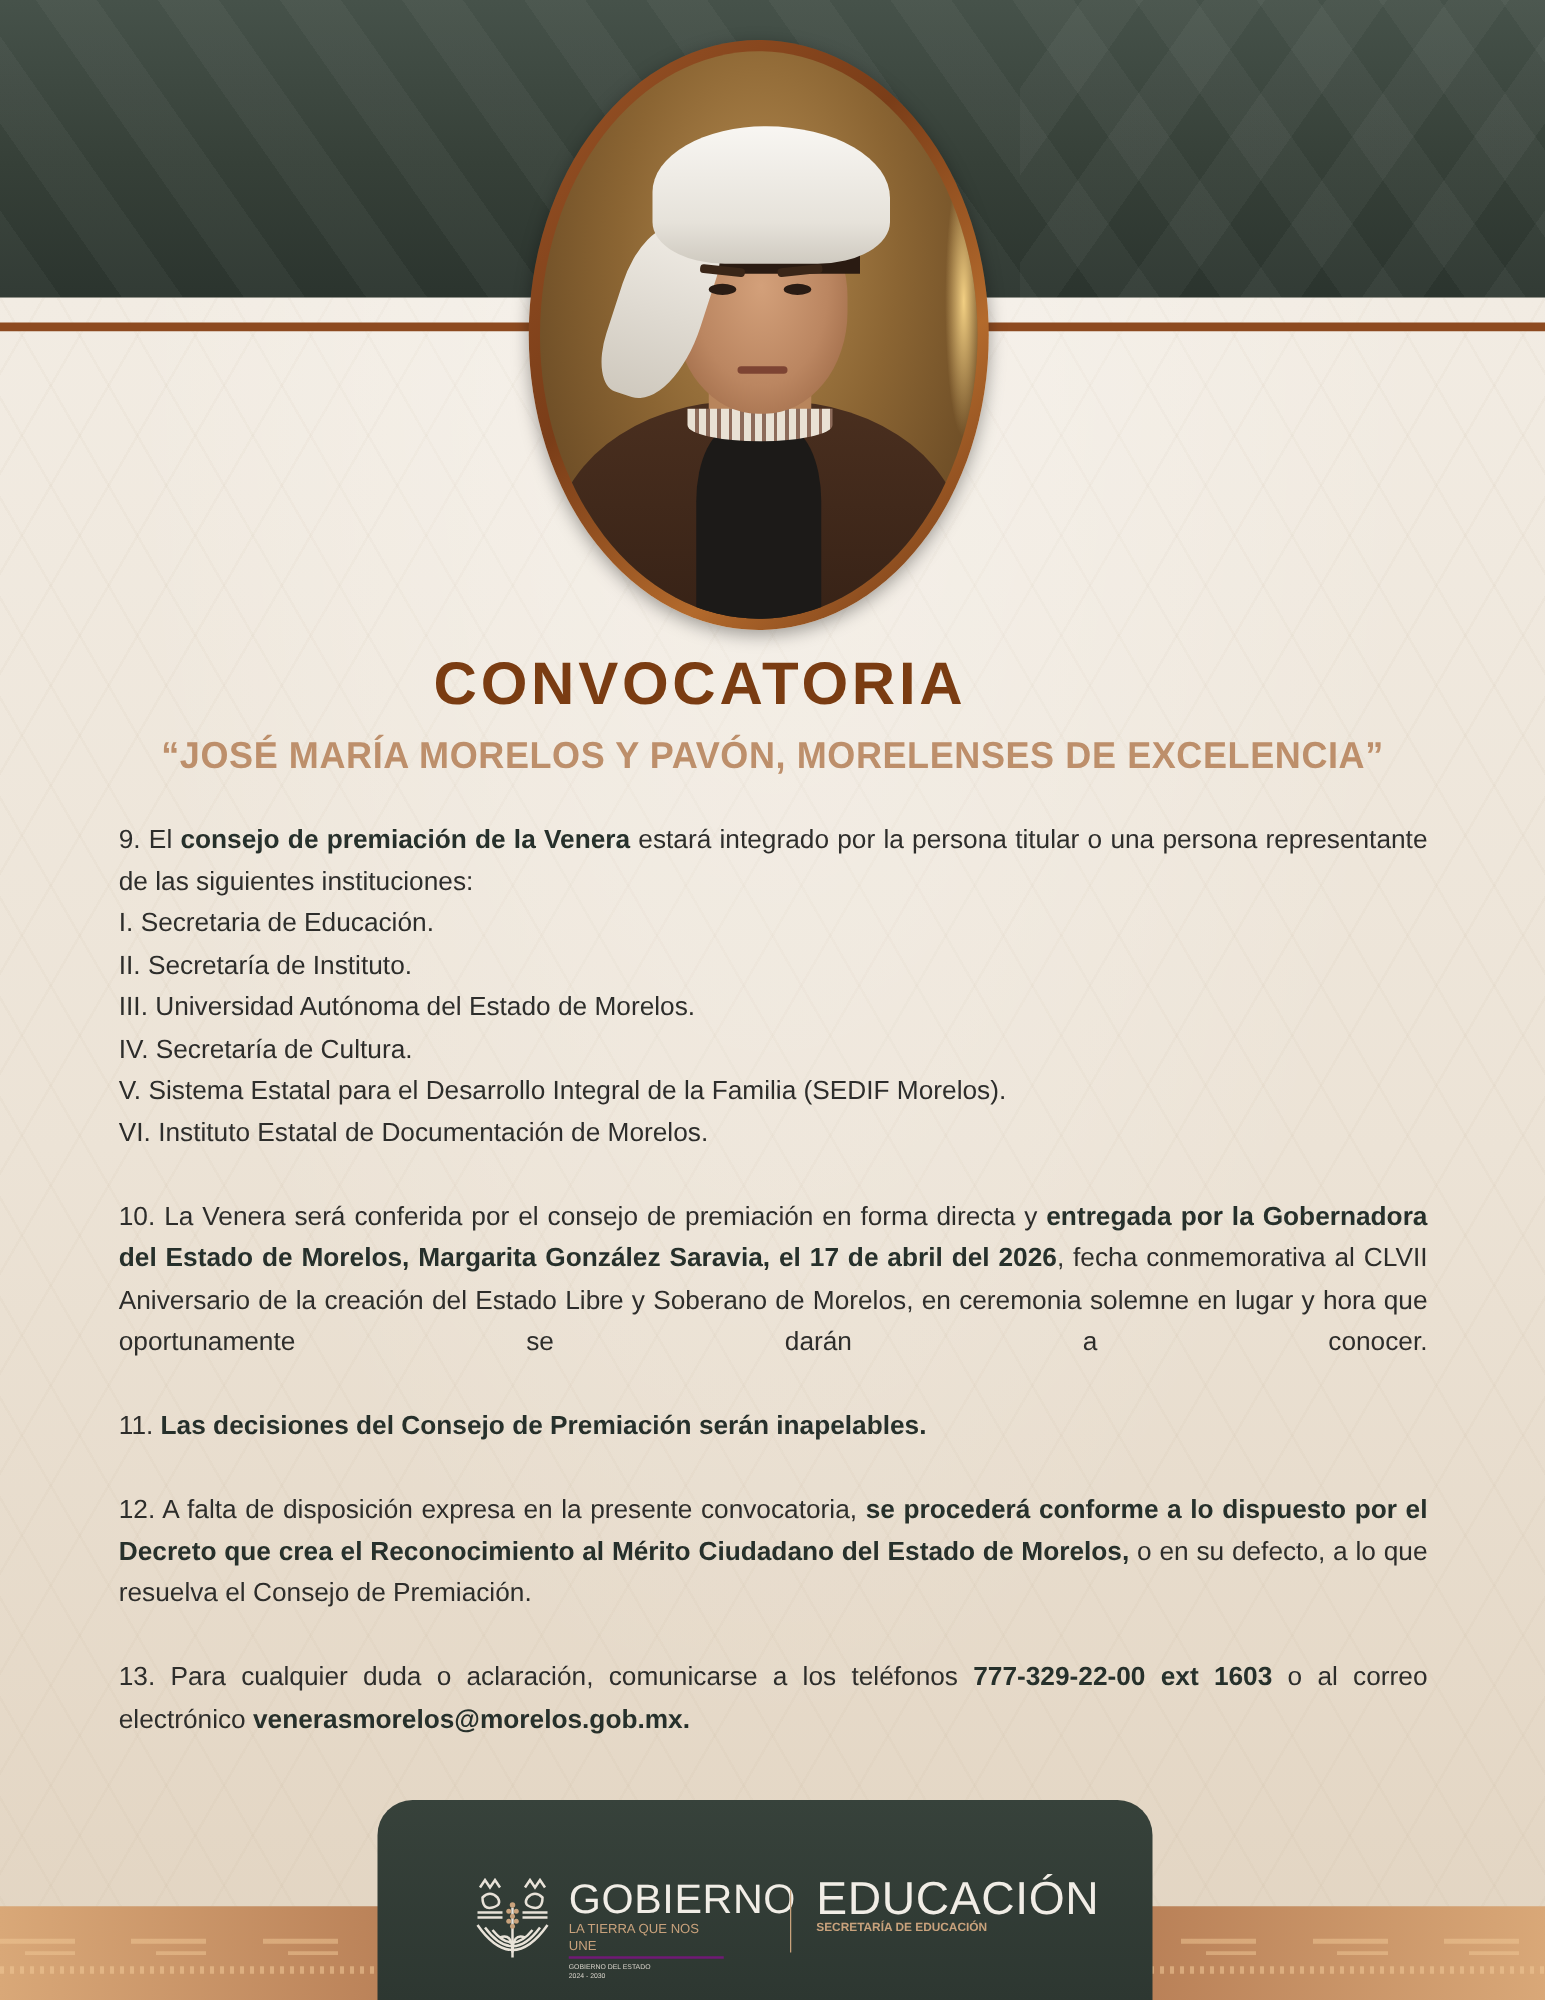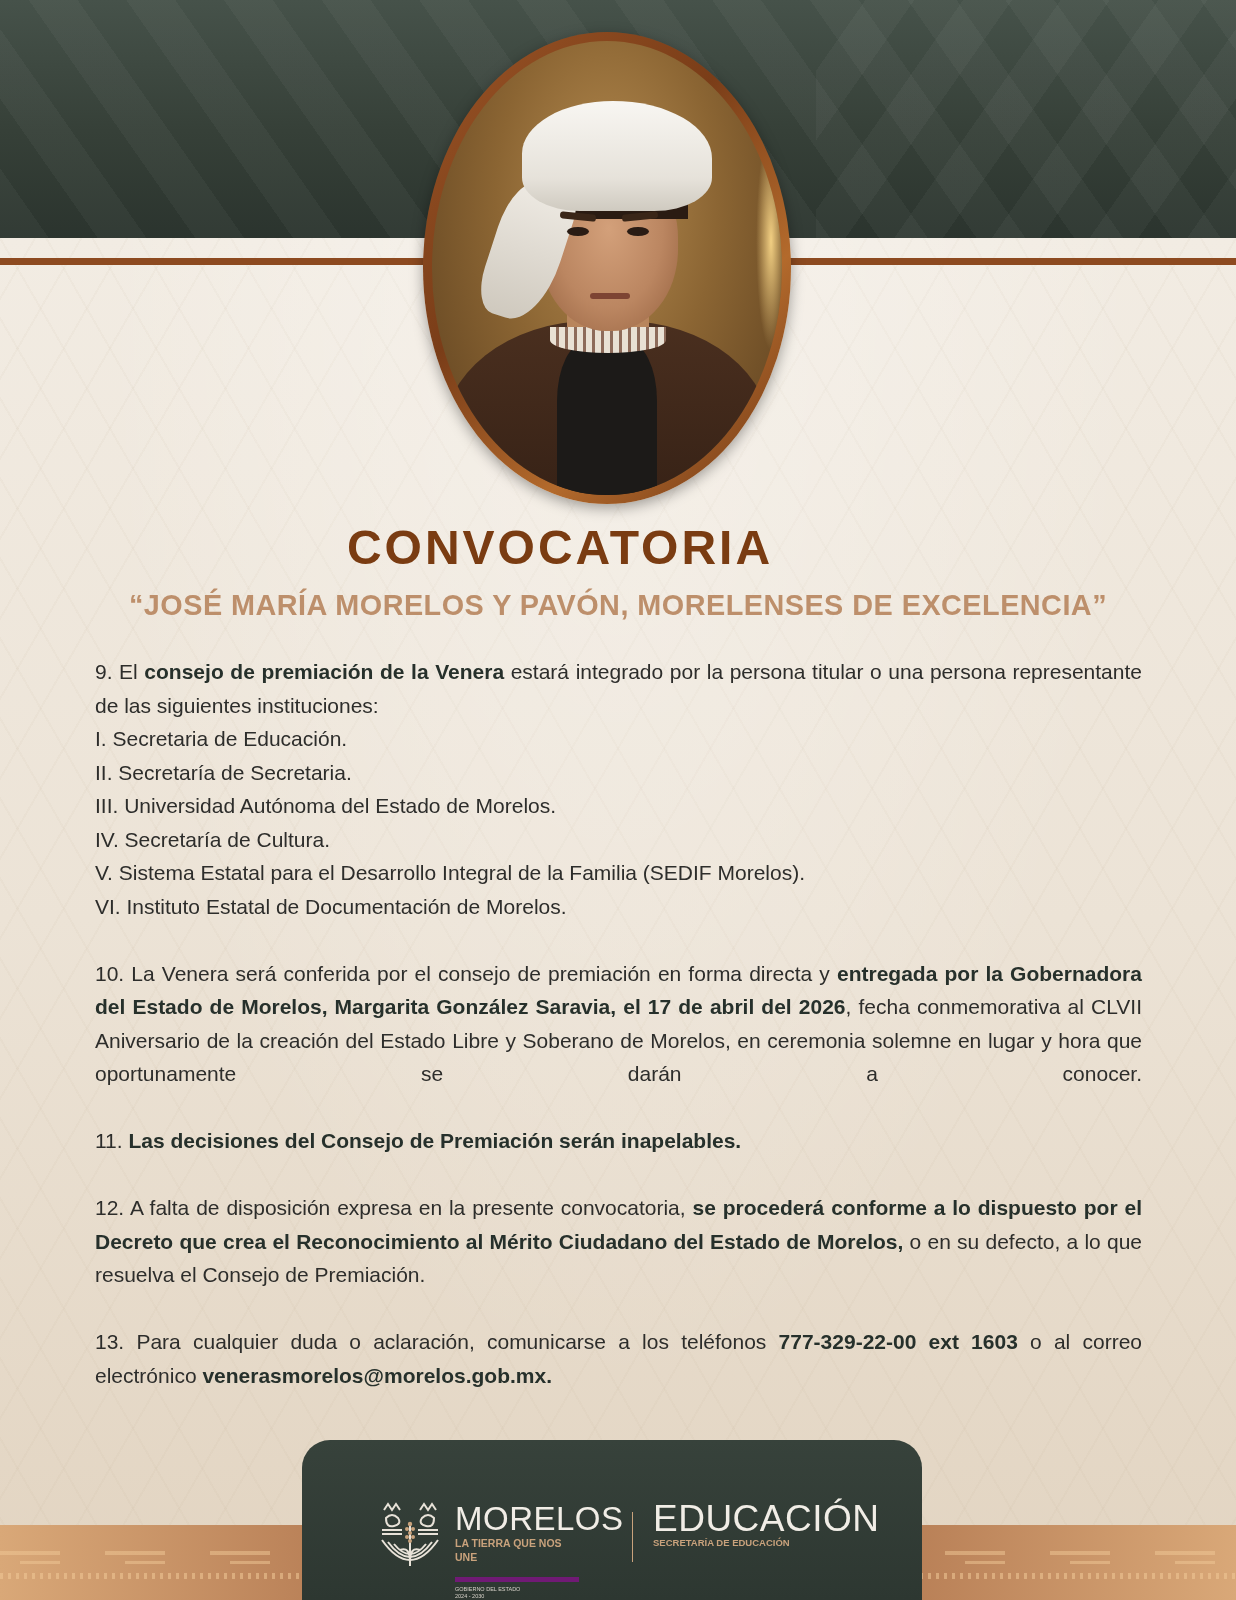--- a/index.html
+++ b/index.html
@@ -146,22 +146,22 @@
   .logo-emblem {
     position: absolute; left: 378px; top: 1500px; width: 64px; height: 72px;
   }
   .brand {
     position: absolute; left: 455px; top: 1502px;
     font-family: "Liberation Sans", sans-serif;
     color: #f1ede6;
   }
   .brand .name { font-size: 33px; font-weight: 400; letter-spacing: 0.5px; line-height: 34px; }
   .brand .tag {
-    font-size: 10.5px; font-weight: 700; color: #c9a27c; line-height: 14px;
-    border-bottom: 5px solid #701a75; padding-bottom: 13px; width: 124px;
+    font-size: 10.5px; font-weight: 400; color: #c9a27c; line-height: 14px;
+    border-bottom: 2px solid #701a75; padding-bottom: 1px; width: 124px;
   }
   .brand .gov { font-size: 5.5px; color: #d7d2c9; line-height: 8px; margin-top: 3px; }
   .brand .years { font-size: 5.5px; color: #d7d2c9; line-height: 7px; }
   .divider {
     position: absolute; left: 632px; top: 1512px; width: 1px; height: 50px; background: #c9a27c;
   }
   .dept {
     position: absolute; left: 653px; top: 1502px;
     font-family: "Liberation Sans", sans-serif;
     color: #f1ede6;
@@ -198,21 +198,21 @@
   </div>
 </div>
 
 <h1 class="title">CONVOCATORIA</h1>
 <h2 class="subtitle">“JOSÉ MARÍA MORELOS Y PAVÓN, MORELENSES DE EXCELENCIA”</h2>
 
 <div class="body-text">
   <p><span>9. El </span><b>consejo de premiación de la Venera</b><span> estará integrado por la persona titular o una persona representante de las siguientes instituciones:</span></p>
   <div>
     <div>I. Secretaria de Educación.</div>
-    <div>II. Secretaría de Secretaria.</div>
+    <div>II. Secretaría de Instituto.</div>
     <div>III. Universidad Autónoma del Estado de Morelos.</div>
     <div>IV. Secretaría de Cultura.</div>
     <div>V. Sistema Estatal para el Desarrollo Integral de la Familia (SEDIF Morelos).</div>
     <div>VI. Instituto Estatal de Documentación de Morelos.</div>
   </div>
   <div class="gap"></div>
   <p class="last-justify"><span>10. La Venera será conferida por el consejo de premiación en forma directa y </span><b>entregada por la Gobernadora del Estado de Morelos, Margarita González Saravia, el 17 de abril del 2026</b><span>, fecha conmemorativa al CLVII Aniversario de la creación del Estado Libre y Soberano de Morelos, en ceremonia solemne en lugar y hora que oportunamente se darán a conocer.</span></p>
   <div class="gap"></div>
   <p><span>11. </span><b>Las decisiones del Consejo de Premiación serán inapelables.</b></p>
   <div class="gap"></div>
@@ -245,21 +245,21 @@
       <circle cx="29" cy="29" r="2"></circle>
       <circle cx="35" cy="29" r="2"></circle>
     <circle cx="32" cy="33" r="2"></circle>
       <circle cx="29" cy="37" r="2"></circle>
       <circle cx="35" cy="37" r="2"></circle>
     <circle cx="32" cy="41" r="2"></circle>
   </g>
 </svg>
 
 <div class="brand">
-  <div class="name">MORELOS</div>
+  <div class="name">GOBIERNO</div>
   <div class="tag">LA TIERRA QUE NOS UNE</div>
   <div class="gov">GOBIERNO DEL ESTADO</div>
   <div class="years">2024 - 2030</div>
 </div>
 
 <div class="divider"></div>
 
 <div class="dept">
   <div class="name">EDUCACIÓN</div>
   <div class="sub">SECRETARÍA DE EDUCACIÓN</div>

